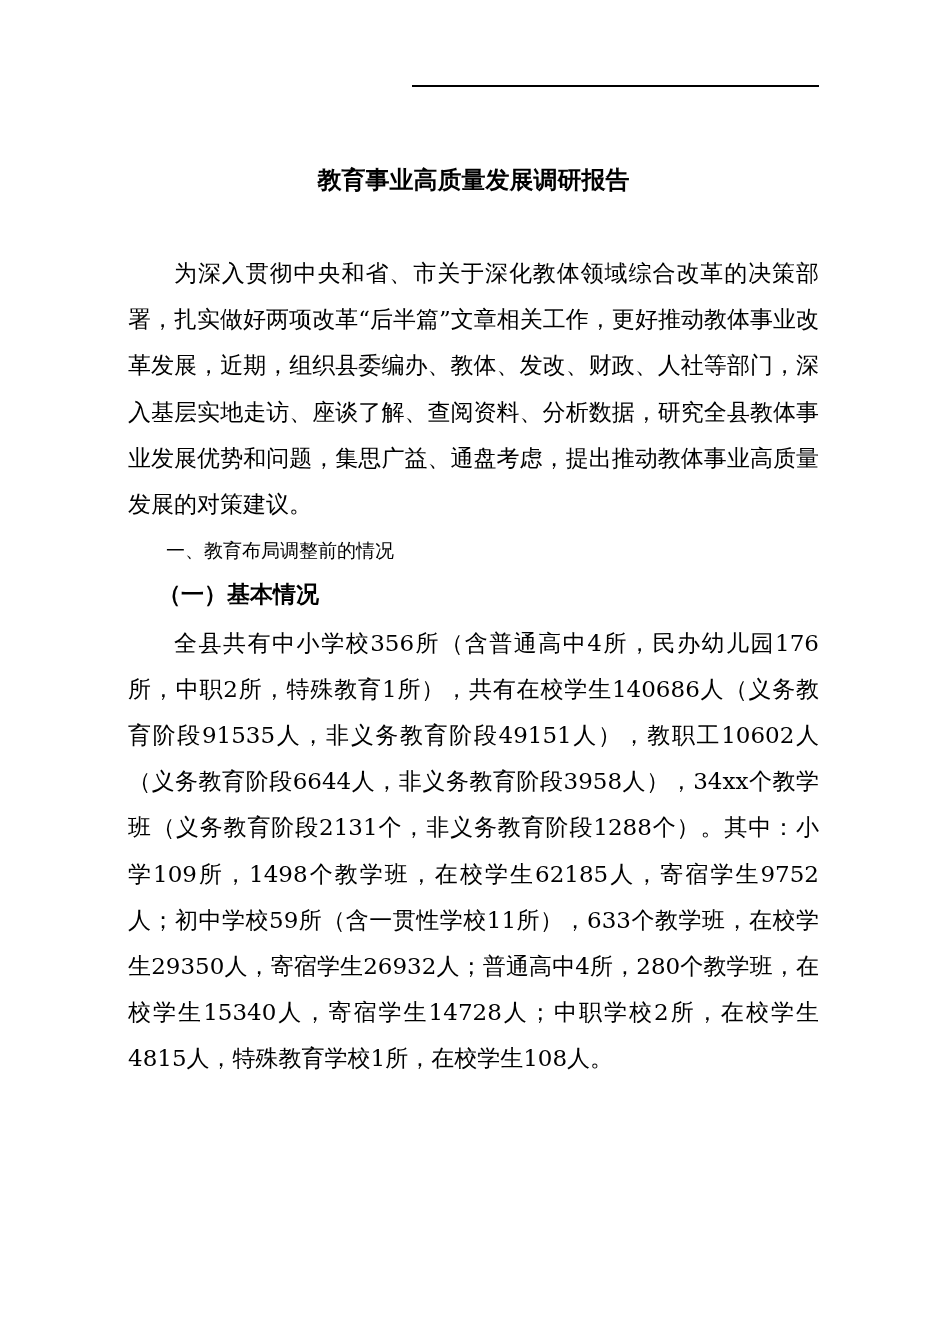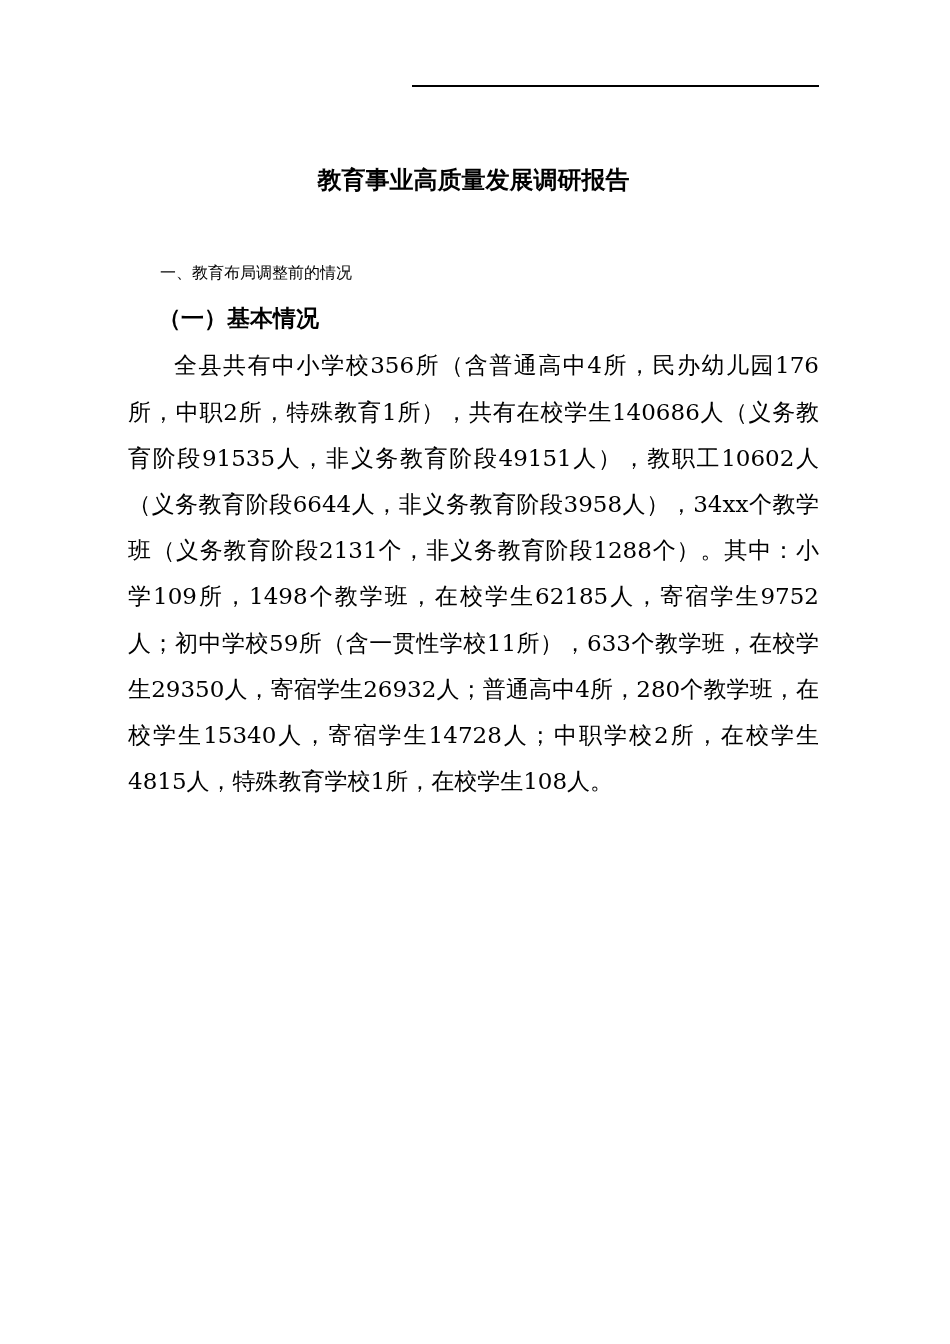--- a/index.html
+++ b/index.html
@@ -20,34 +20,35 @@
     .body {
       position: absolute; left: 128px; top: 250px; width: 691px;
       font-family: "DejaVu Serif", "Liberation Serif", serif;
       font-size: 23px; line-height: 46.2px; color: #000;
       text-align: justify; text-justify: inter-character;
     }
     .para { margin: 0; text-indent: 2em; text-align: justify; }
     .h1 {
       margin: 0; text-indent: 2em;
       font-family: "DejaVu Sans", "Liberation Sans", sans-serif;
-      font-size: 16px; line-height: 46.2px;
+      font-size: 19px; line-height: 46.2px;
     }
     .h2 {
       margin: 0; text-indent: 1.3em; font-weight: bold;
-      font-family: Liberation Serif, serif;
+      font-family: Liberation Mono, monospace;
       font-size: 23px; line-height: 46.2px;
     }
   </style>
 </head>
 <body>
 
 <div class="page">
   <div class="header-rule"></div>
 
   <div class="title">教育事业高质量发展调研报告</div>
 
   <div class="body">
+    <p class="para">为深入贯彻中央和省、市关于深化教体领域综合改革的决策部署，扎实做好两项改革“后半篇”文章相关工作，更好推动教体事业改革发展，近期，组织县委编办、教体、发改、财政、人社等部门，深入基层实地走访、座谈了解、查阅资料、分析数据，研究全县教体事业发展优势和问题，集思广益、通盘考虑，提出推动教体事业高质量发展的对策建议。</p>
     <p class="h1">一、教育布局调整前的情况</p>
     <p class="h2">（一）基本情况</p>
     <p class="para">全县共有中小学校356所（含普通高中4所，民办幼儿园176所，中职2所，特殊教育1所），共有在校学生140686人（义务教育阶段91535人，非义务教育阶段49151人），教职工10602人（义务教育阶段6644人，非义务教育阶段3958人），34xx个教学班（义务教育阶段2131个，非义务教育阶段1288个）。其中：小学109所，1498个教学班，在校学生62185人，寄宿学生9752人；初中学校59所（含一贯性学校11所），633个教学班，在校学生29350人，寄宿学生26932人；普通高中4所，280个教学班，在校学生15340人，寄宿学生14728人；中职学校2所，在校学生4815人，特殊教育学校1所，在校学生108人。</p>
   </div>
 </div>
 
 </body></html>

